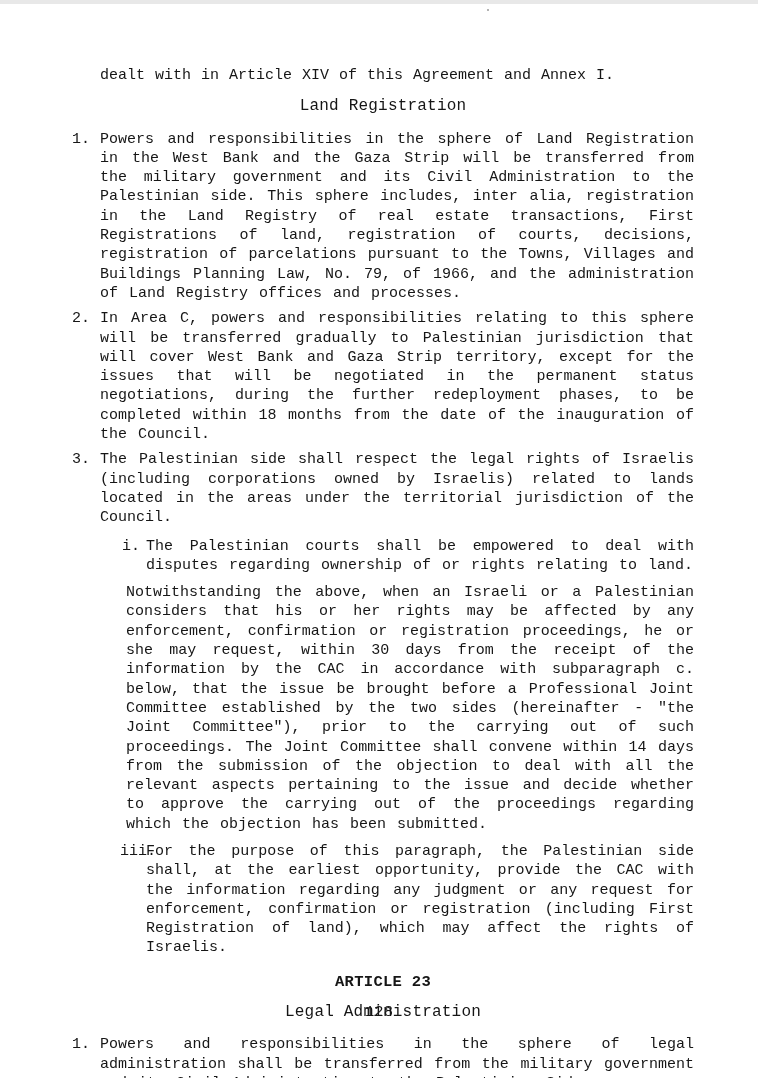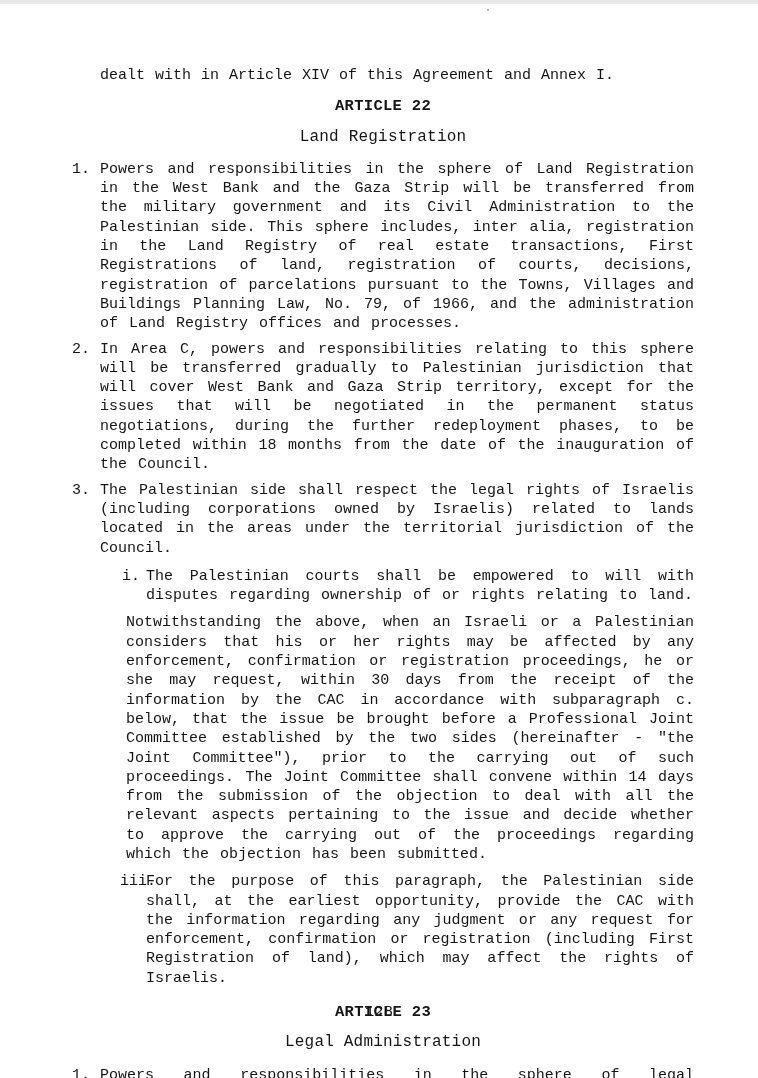--- a/index.html
+++ b/index.html
@@ -94,42 +94,41 @@
 </style>
 </head>
 <body>
 
 <div class="page">
 
   <div class="speck" style="left:487px; top:5px; width:2px; height:2px;"></div>
 
   <div class="opening">dealt with in Article XIV of this Agreement and Annex I.</div>
 
-  <div class="h-article">ARTICLE 22</div>
 
   <div class="h-sub">Land Registration</div>
 
   <div class="para">
     <span class="num">1.</span>
     <span class="ptext">Powers and responsibilities in the sphere of Land Registration in the West Bank and the Gaza Strip will be transferred from the military government and its Civil Administration to the Palestinian side. This sphere includes, inter alia, registration in the Land Registry of real estate transactions, First Registrations of land, registration of courts, decisions, registration of parcelations pursuant to the Towns, Villages and Buildings Planning Law, No. 79, of 1966, and the administration of Land Registry offices and processes.</span>
   </div>
 
   <div class="para">
     <span class="num">2.</span>
     <span class="ptext">In Area C, powers and responsibilities relating to this sphere will be transferred gradually to Palestinian jurisdiction that will cover West Bank and Gaza Strip territory, except for the issues that will be negotiated in the permanent status negotiations, during the further redeployment phases, to be completed within 18 months from the date of the inauguration of the Council.</span>
   </div>
 
   <div class="para gap-after-lg">
     <span class="num">3.</span>
     <span class="ptext">The Palestinian side shall respect the legal rights of Israelis (including corporations owned by Israelis) related to lands located in the areas under the territorial jurisdiction of the Council.</span>
   </div>
 
   <div class="subitem">
     <span class="smarker">i.</span>
-    <span class="stext">The Palestinian courts shall be empowered to will with disputes regarding ownership of or rights relating to land.</span>
+    <span class="stext">The Palestinian courts shall be empowered to deal with disputes regarding ownership of or rights relating to land.</span>
   </div>
 
   <div class="subitem">
     <span class="stext">Notwithstanding the above, when an Israeli or a Palestinian considers that his or her rights may be affected by any enforcement, confirmation or registration proceedings, he or she may request, within 30 days from the receipt of the information by the CAC in accordance with subparagraph c. below, that the issue be brought before a Professional Joint Committee established by the two sides (hereinafter - "the Joint Committee"), prior to the carrying out of such proceedings. The Joint Committee shall convene within 14 days from the submission of the objection to deal with all the relevant aspects pertaining to the issue and decide whether to approve the carrying out of the proceedings regarding which the objection has been submitted.</span>
   </div>
 
 
   <div class="subitem">
     <span class="smarker">iii.</span>
     <span class="stext">For the purpose of this paragraph, the Palestinian side shall, at the earliest opportunity, provide the CAC with the information regarding any judgment or any request for enforcement, confirmation or registration (including First Registration of land), which may affect the rights of Israelis.</span>

